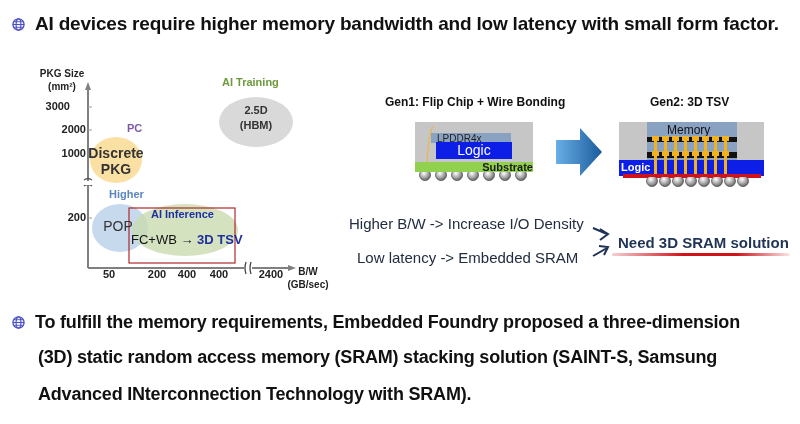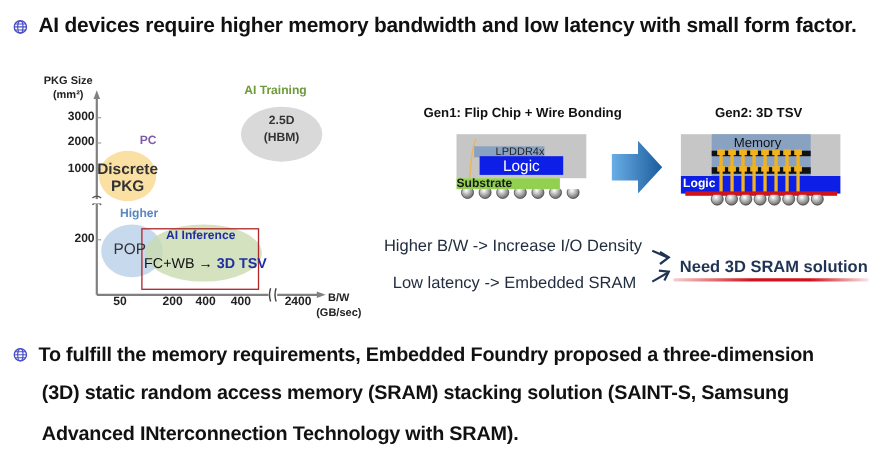--- a/index.html
+++ b/index.html
@@ -62,21 +62,21 @@
 
   <div class="abs axis-title" style="left:36px;top:67px;width:52px;">
     <div>PKG Size</div>
     <div>(mm²)</div>
   </div>
   <div class="abs axis-title" style="left:282px;top:265px;width:52px;">
     <div>B/W</div>
     <div>(GB/sec)</div>
   </div>
 
-  <div class="abs tick" style="left:52px;top:100px;width:34px;text-align:right;">3000</div>
+  <div class="abs tick" style="left:36px;top:100px;width:34px;text-align:right;">3000</div>
   <div class="abs tick" style="left:52px;top:123px;width:34px;text-align:right;">2000</div>
   <div class="abs tick" style="left:52px;top:147px;width:34px;text-align:right;">1000</div>
   <div class="abs tick" style="left:52px;top:211px;width:34px;text-align:right;">200</div>
 
   <div class="abs tick" style="left:103px;top:268px;width:24px;">50</div>
   <div class="abs tick" style="left:143px;top:268px;width:28px;text-align:center;">200</div>
   <div class="abs tick" style="left:173px;top:268px;width:28px;text-align:center;">400</div>
   <div class="abs tick" style="left:205px;top:268px;width:28px;text-align:center;">400</div>
   <div class="abs tick" style="left:254px;top:268px;width:34px;text-align:center;">2400</div>
 
@@ -99,23 +99,23 @@
     <span style="color:#1f2fa0;font-weight:bold;">3D TSV</span>
   </div>
 </div>
 
 <div class="abs gen-title" style="left:385px;top:95px;">Gen1: Flip Chip + Wire Bonding</div>
 <div class="abs" style="left:415px;top:122px;width:118px;height:60px;">
   <div class="abs" style="left:0;top:0;width:118px;height:40px;background:#c6c6c6;"></div>
   <svg class="abs" style="left:0;top:0;" width="118" height="45">
     <path d="M12,40 Q14,10 18,4" fill="none" stroke="#e8b860" stroke-width="1.5"></path>
   </svg>
-  <div class="abs" style="left:16px;top:11px;width:64px;height:10px;background:#8aa2c2;font-size:10px;color:#222;line-height:12px;padding-left:18px;box-sizing:border-box;overflow:hidden;text-align:right;">LPDDR4x</div>
+  <div class="abs" style="left:16px;top:11px;width:80px;height:10px;background:#8aa2c2;font-size:10px;color:#222;line-height:12px;padding-left:6px;box-sizing:border-box;overflow:hidden;">LPDDR4x</div>
   <div class="abs" style="left:21px;top:20px;width:76px;height:17px;background:#0d1ee6;color:#fff;font-size:14px;text-align:center;line-height:17px;">Logic</div>
-  <div class="abs" style="left:0;top:40px;width:94px;height:10px;background:#92d050;font-size:11px;font-weight:bold;color:#1a1a1a;text-align:left;line-height:11px;">Substrate</div>
+  <div class="abs" style="left:0;top:40px;width:118px;height:10px;background:#92d050;font-size:11px;font-weight:bold;color:#1a1a1a;text-align:right;line-height:11px;">Substrate</div>
   <svg class="abs" style="left:0;top:50px;" width="118" height="12">
     <defs>
       <radialGradient id="ball" cx="40%" cy="35%" r="65%">
         <stop offset="0" stop-color="#ffffff"></stop>
         <stop offset="1" stop-color="#6a6a6a"></stop>
       </radialGradient>
     </defs>
     <g fill="url(#ball)" stroke="#333" stroke-width="0.6">
       <circle cx="10" cy="3" r="5.5"></circle>
         <circle cx="26" cy="3" r="5.5"></circle>

